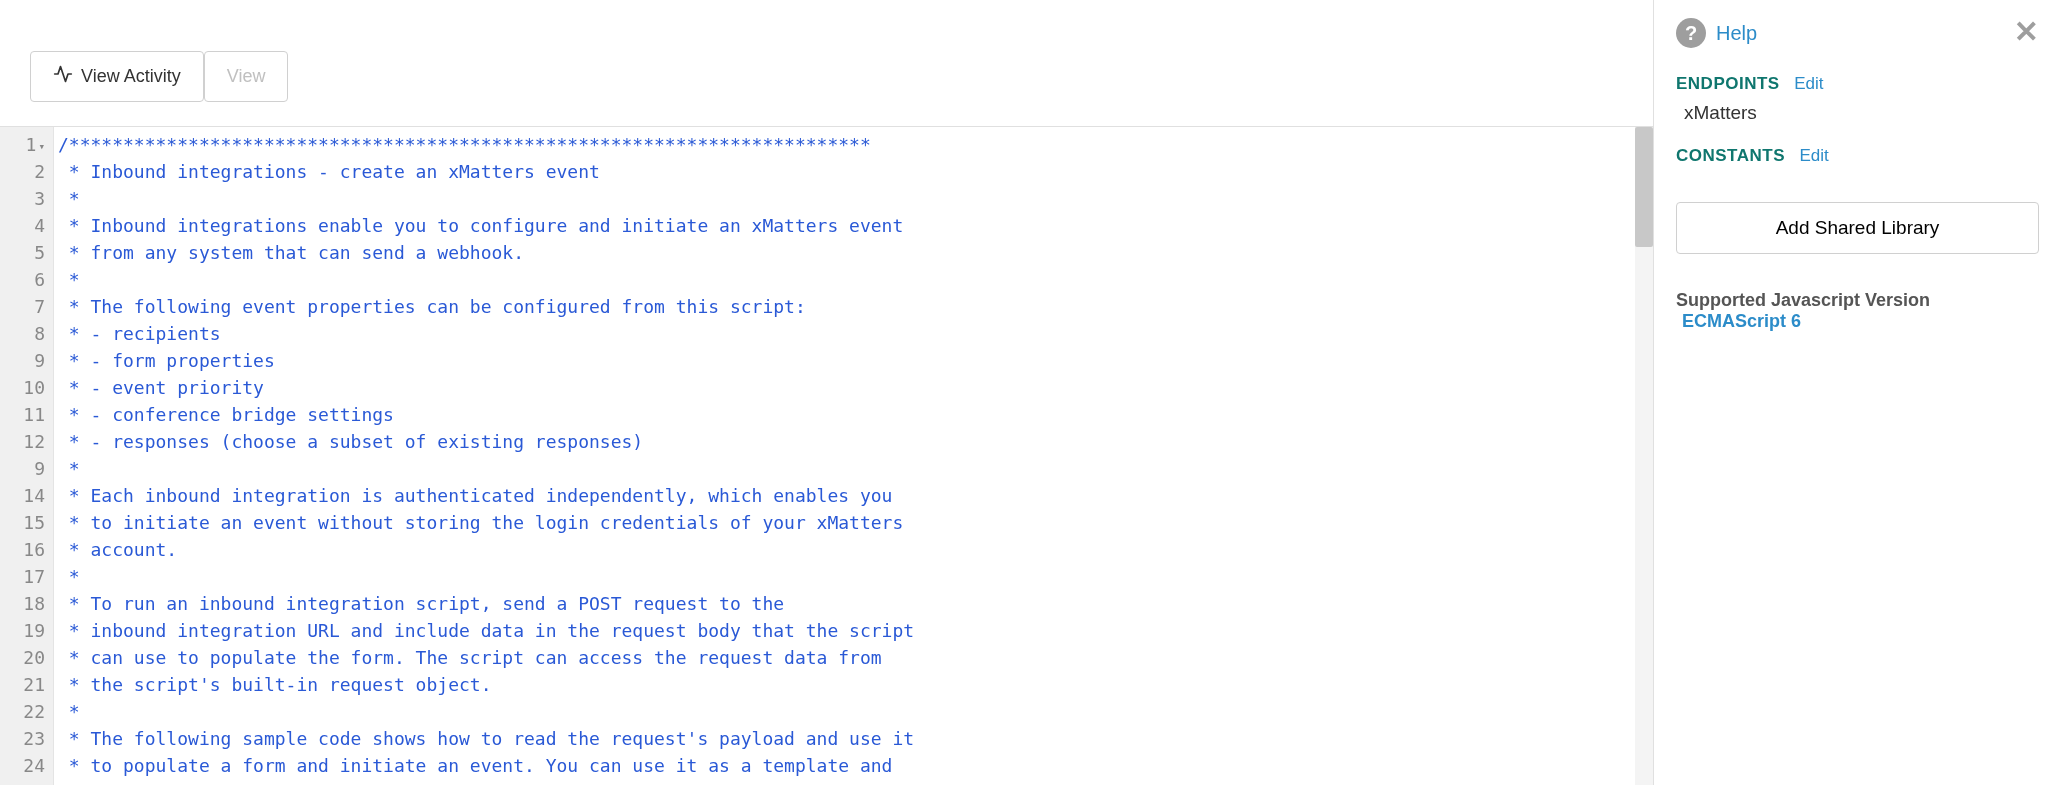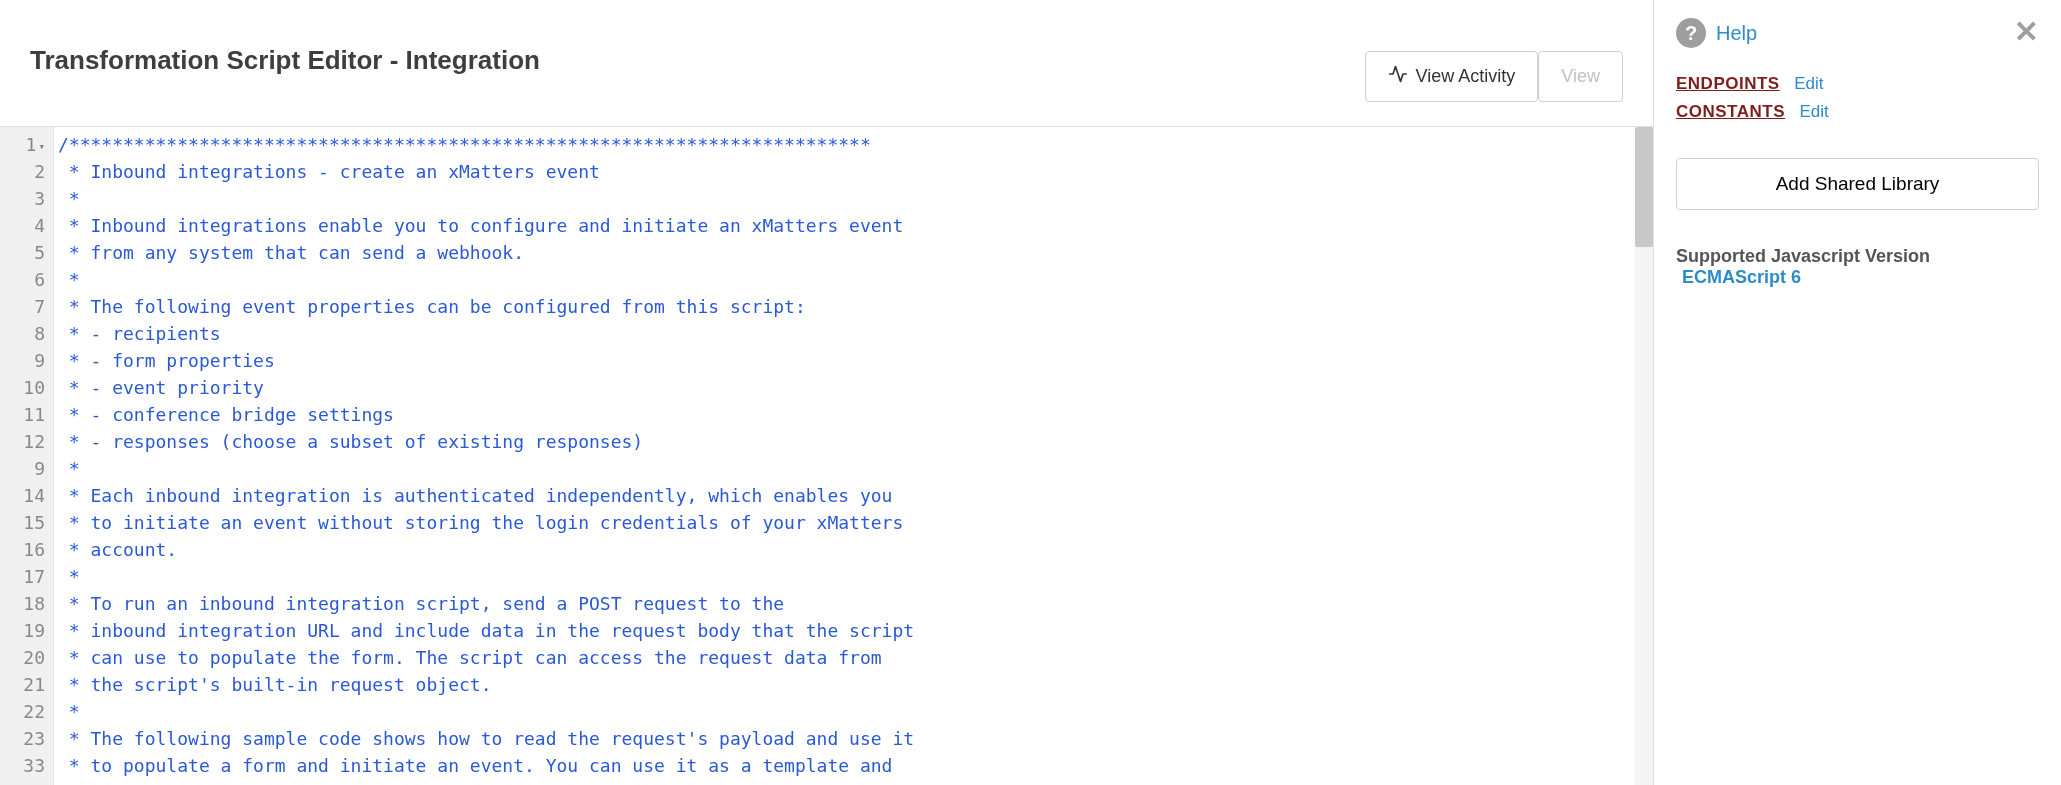--- a/index.html
+++ b/index.html
@@ -18,36 +18,35 @@
   .gutter .fold::after { content: "▾"; font-size: 11px; color:#888; margin-left: 2px; position: relative; top:-1px;}
   .code { flex: 1; padding: 4px 0 4px 4px; font-family: "Menlo", "Consolas", monospace; font-size: 18px; line-height: 27px; white-space: pre; color: #3b5bdb; overflow: hidden; }
   .code .line { display:block; height:27px; color:#2a59d6; }
   .scroll-track { position:absolute; right:0; top:0; bottom:0; width:18px; background:#f4f4f4; }
   .scroll-thumb { position:absolute; right:0; top:0; width:18px; height:120px; background:#c8c8c8; border-radius:2px; }
   .sidebar { width: 407px; padding: 18px 22px; background:#fff; position:relative; }
   .close-x { position:absolute; top:14px; right:22px; font-size:30px; color:#9e9e9e; cursor:pointer; font-weight:bold; }
   .help-row { display:flex; align-items:center; gap:10px; margin-bottom:26px; }
   .help-icon { width:30px; height:30px; border-radius:50%; background:#9e9e9e; color:#fff; display:flex; align-items:center; justify-content:center; font-size:20px; font-weight:bold; }
   .help-link { color:#2c8cc9; font-size:20px; text-decoration:none; }
-  .section-label { font-size:17px; font-weight:600; color:#7f1d1d; letter-spacing:0.5px; display:inline-block; margin-right:10px;text-decoration:underline; }
+  .section-label { font-size:17px; font-weight:600; color:#0f766e; letter-spacing:0.5px; display:inline-block; margin-right:10px; }
   .edit-link { color:#2c8cc9; font-size:17px; text-decoration:none;margin-top:32px; }
   .section-row { margin-bottom:8px; }
   .endpoint-val { font-size:19px; color:#333; margin: 6px 0 22px 8px; }
   .add-lib-btn { width:100%; padding:14px 10px; border:1px solid #d0d0d0; border-radius:4px; background:#fff; font-size:19px; cursor:pointer; text-align:center; margin-top:14px; margin-bottom:36px; }
   .js-version { font-size:18px; color:#555;font-weight:bold; }
   .js-version a { color:#2c8cc9; text-decoration:none; margin-left:6px; }
 </style>
 </head>
 <body>
 
 <div class="app">
 
   <div class="main">
     <div class="header">
-      <h1>Transformation Script Editor - Integration</h1>
       <div class="header-buttons">
         <button class="btn">
           <span class="activity-icon">
             <svg width="20" height="20" viewBox="0 0 24 24" fill="none" stroke="currentColor" stroke-width="2" stroke-linecap="round" stroke-linejoin="round">
                 <polyline points="22 12 18 12 15 21 9 3 6 12 2 12"></polyline>
               </svg>
           </span>
           <span>View Activity</span>
         </button>
         <button class="btn btn-disabled">
@@ -74,21 +73,21 @@
           <span class="line-num">14</span>
           <span class="line-num">15</span>
           <span class="line-num">16</span>
           <span class="line-num">17</span>
           <span class="line-num">18</span>
           <span class="line-num">19</span>
           <span class="line-num">20</span>
           <span class="line-num">21</span>
           <span class="line-num">22</span>
           <span class="line-num">23</span>
-          <span class="line-num">33</span>
+          <span class="line-num">24</span>
           <span class="line-num">25</span>
           <span class="line-num">26</span>
         </div>
       <div class="code" id="code"><span class="line">/**************************************************************************</span><span class="line"> * Inbound integrations - create an xMatters event</span><span class="line"> *</span><span class="line"> * Inbound integrations enable you to configure and initiate an xMatters event</span><span class="line"> * from any system that can send a webhook.</span><span class="line"> *</span><span class="line"> * The following event properties can be configured from this script:</span><span class="line"> * - recipients</span><span class="line"> * - form properties</span><span class="line"> * - event priority</span><span class="line"> * - conference bridge settings</span><span class="line"> * - responses (choose a subset of existing responses)</span><span class="line"> *</span><span class="line"> * Each inbound integration is authenticated independently, which enables you</span><span class="line"> * to initiate an event without storing the login credentials of your xMatters</span><span class="line"> * account.</span><span class="line"> *</span><span class="line"> * To run an inbound integration script, send a POST request to the</span><span class="line"> * inbound integration URL and include data in the request body that the script</span><span class="line"> * can use to populate the form. The script can access the request data from</span><span class="line"> * the script's built-in request object.</span><span class="line"> *</span><span class="line"> * The following sample code shows how to read the request's payload and use it</span><span class="line"> * to populate a form and initiate an event. You can use it as a template and</span><span class="line"> * modify it to work with your integration.</span><span class="line"> **************************************************************************/</span></div>
       <div class="scroll-track">
         <div class="scroll-thumb"></div>
       </div>
     </div>
   </div>
 
@@ -97,20 +96,21 @@
 
     <div class="help-row">
       <span class="help-icon">?</span>
       <a href="#" class="help-link">Help</a>
     </div>
 
     <div class="section-row">
       <span class="section-label">ENDPOINTS</span>
       <a href="#" class="edit-link">Edit</a>
     </div>
+    <div class="endpoint-val">xMatters</div>
 
     <div class="section-row" style="margin-bottom:22px;">
       <span class="section-label">CONSTANTS</span>
       <a href="#" class="edit-link">Edit</a>
     </div>
 
     <button class="add-lib-btn">Add Shared Library</button>
 
     <div class="js-version">
       <span>Supported Javascript Version</span>

